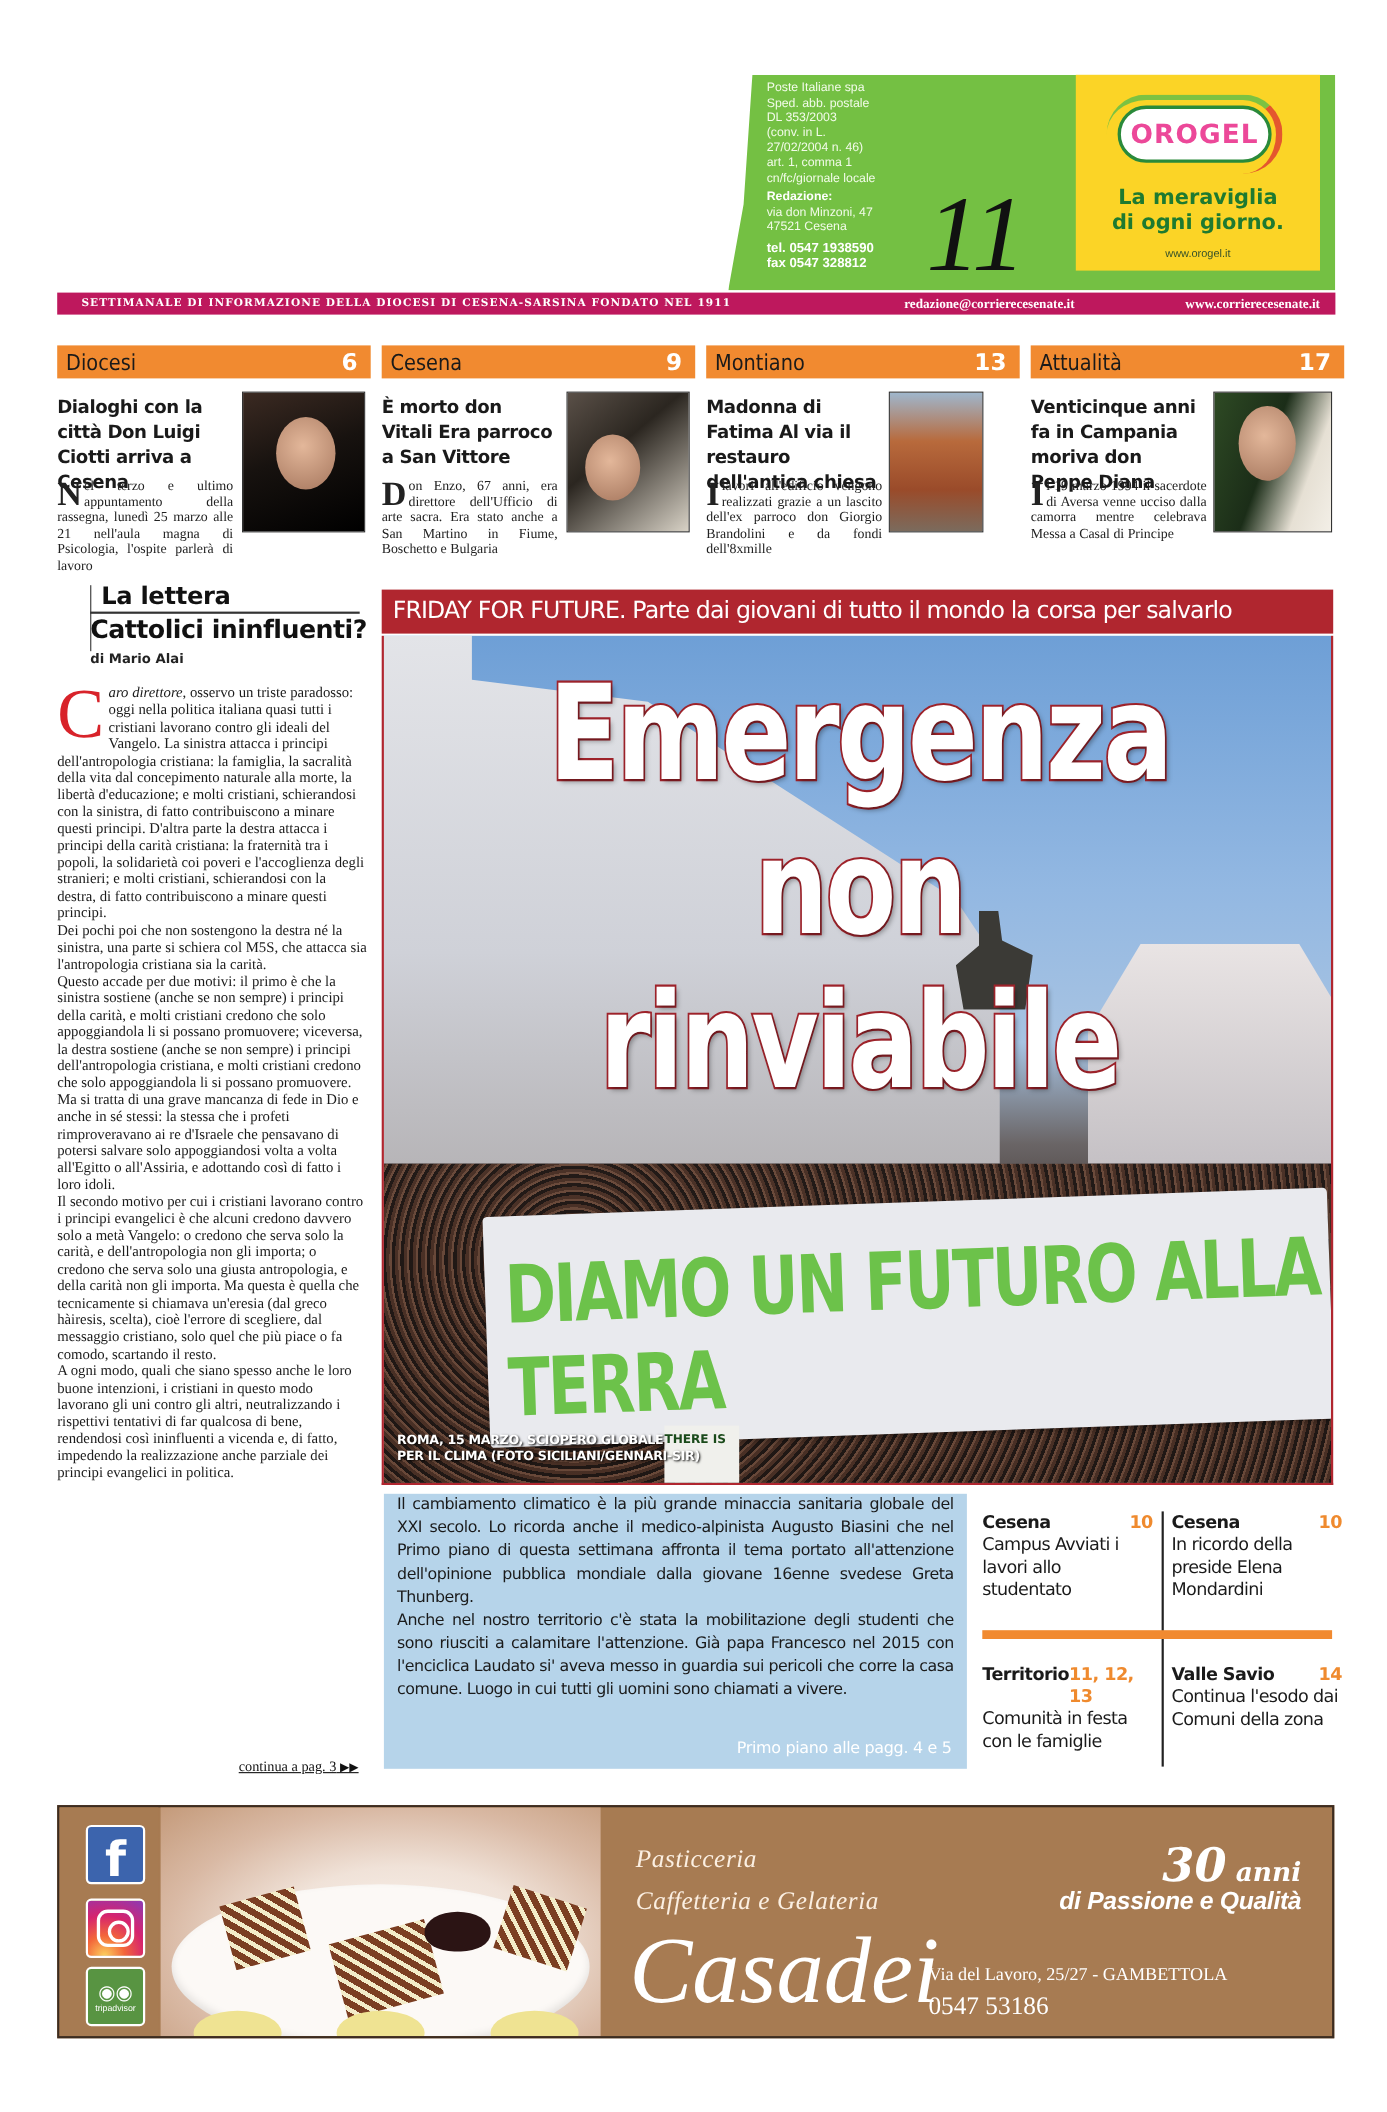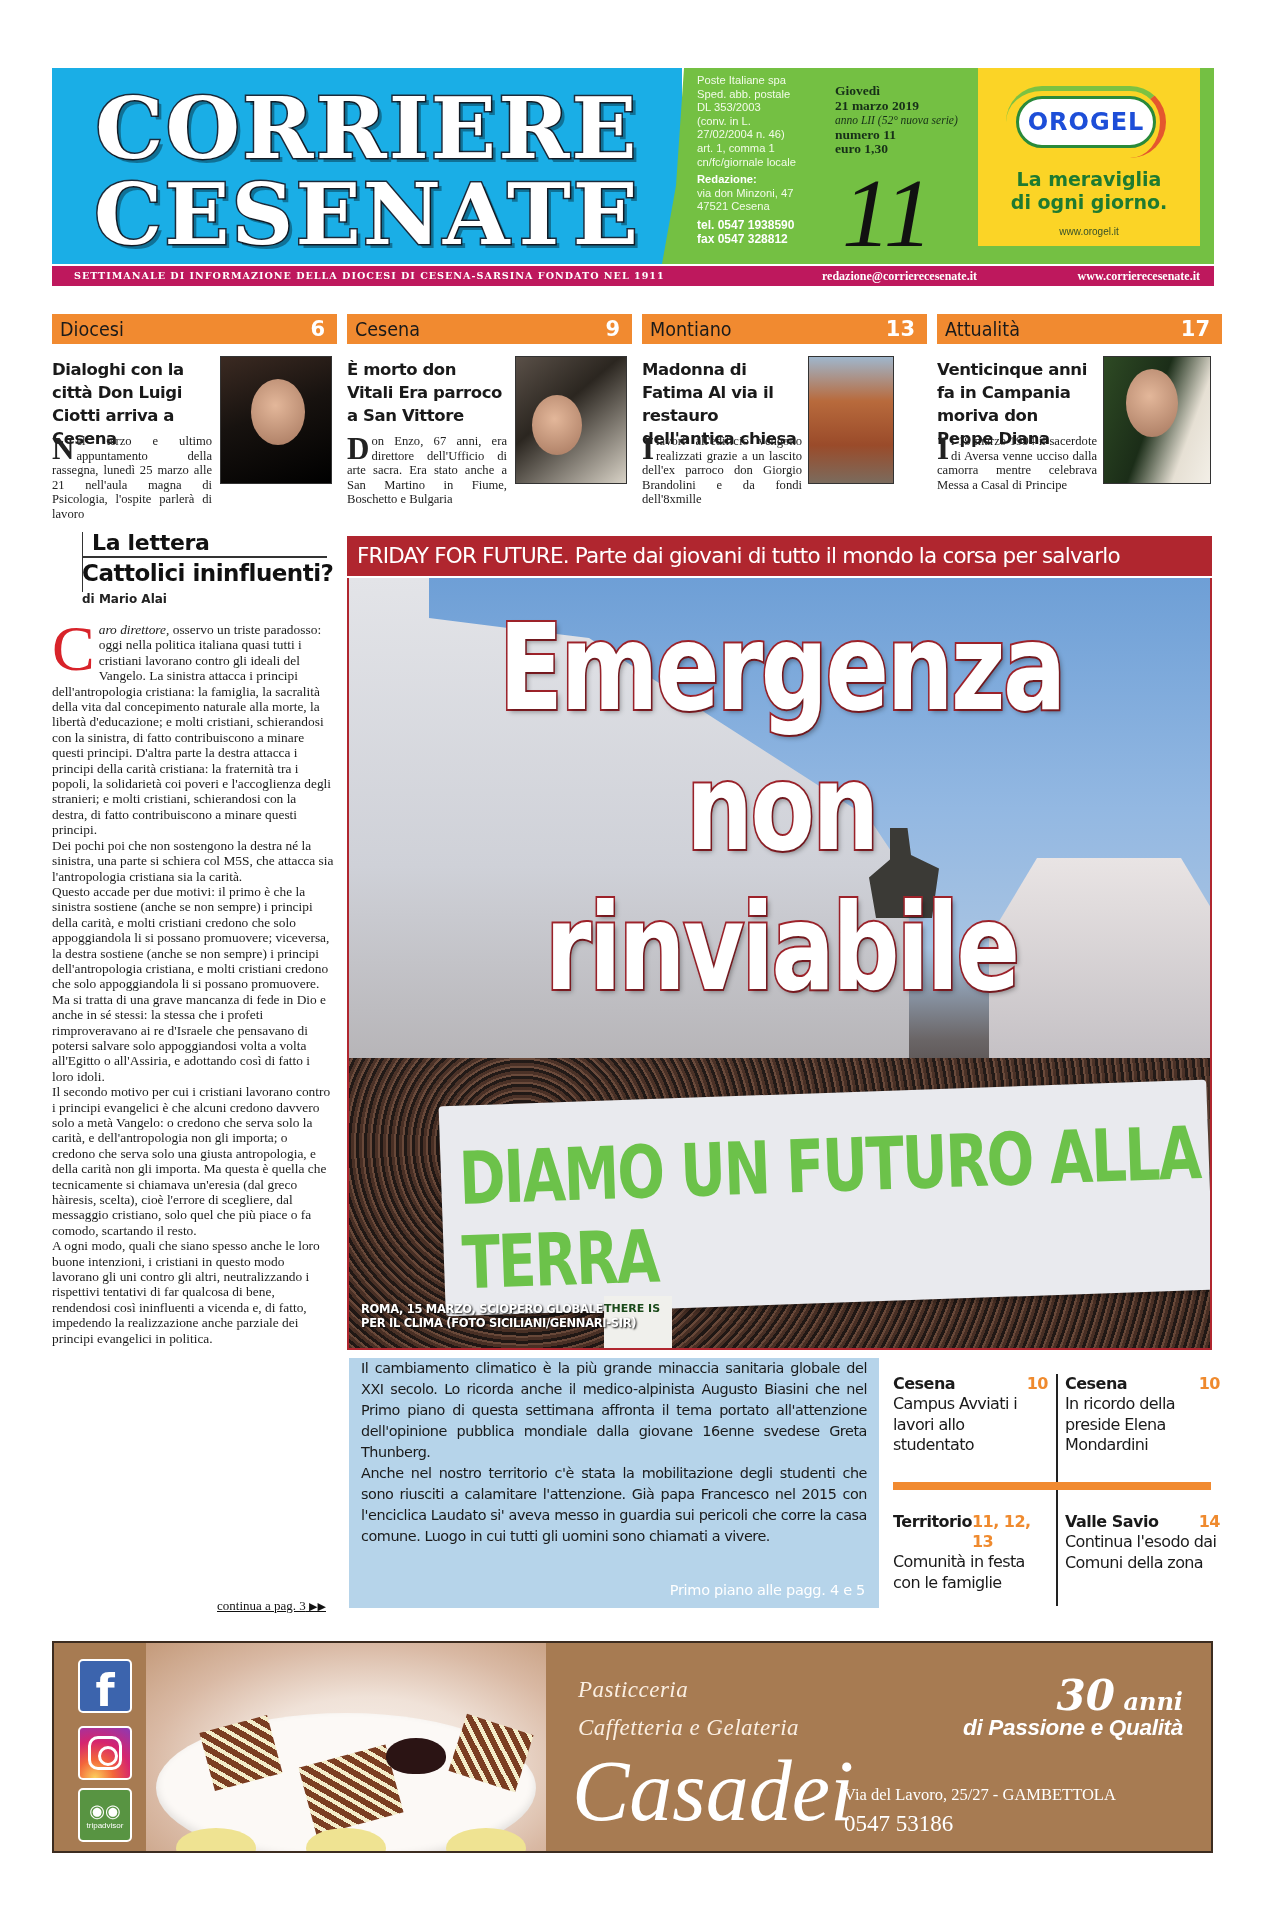--- a/index.html
+++ b/index.html
@@ -21,21 +21,21 @@
   .mast-info .tel { font-weight: bold; color: #fff; font-size: 12px; line-height: 14px; }
   .mast-date { position: absolute; left: 783px; top: 16px; width: 160px; font-family: "Liberation Serif", serif;
     font-size: 13.5px; line-height: 14.5px; color: #173018; }
   .mast-date .it { font-style: italic; font-size: 11.5px; }
   .mast-date .strong { font-weight: bold; }
   .mast-issue { position: absolute; left: 790px; top: 100px; font-family: "Liberation Serif", serif; font-style: italic;
     font-size: 98px; line-height: 90px; color: #111; }
   .mast-ad { position: absolute; left: 926px; top: 0; width: 222px; height: 178px; background: #fbd426; }
   .orogel-logo { position: absolute; left: 38px; top: 28px; width: 140px; height: 52px; border-radius: 26px;
     background: #fff; border: 3px solid #2a8a3a; display: flex; align-items: center; justify-content: center; }
-  .orogel-logo span { font-family: "DejaVu Sans", sans-serif; font-weight: bold; font-size: 24px; color: #1d4ed8; letter-spacing: 1px; }
+  .orogel-logo span { font-family: "DejaVu Sans", sans-serif; font-weight: bold; font-size: 24px; color: #ec4899; letter-spacing: 1px; }
   .orogel-swoosh { position: absolute; left: 28px; top: 18px; width: 160px; height: 72px; border-radius: 40px;
     border-top: 5px solid #7cc242; border-right: 6px solid #e4572e; pointer-events: none; }
   .orogel-slogan { position: absolute; left: 0; top: 100px; width: 222px; text-align: center; font-family: "DejaVu Sans", sans-serif;
     font-weight: bold; font-size: 19px; line-height: 23px; color: #1e7a30; }
   .orogel-url { position: absolute; left: 0; top: 158px; width: 222px; text-align: center; font-size: 10px; color: #35502a; }
 
   .mast-bar { position: absolute; left: 52px; top: 266px; width: 1162px; height: 20px; background: #be185d; color: #fff; }
   .mast-bar .tag { position: absolute; left: 22px; top: 4px; font-family: "DejaVu Serif", serif; font-size: 9.6px; letter-spacing: 1px; font-weight: bold; }
   .mast-bar .mail { position: absolute; left: 770px; top: 3px; font-family: "Liberation Serif", serif; font-size: 12px; font-weight: bold; }
   .mast-bar .web { position: absolute; right: 14px; top: 3px; font-family: "Liberation Serif", serif; font-size: 12px; font-weight: bold; }
@@ -130,50 +130,37 @@
   .ad-anni { position: absolute; right: 30px; top: 28px; font-family: "DejaVu Serif", serif; font-style: italic; font-weight: bold; font-size: 24px; }
   .ad-anni .n { font-size: 42px; }
   .ad-passion { position: absolute; right: 30px; top: 72px; font-family: Liberation Sans, sans-serif; font-style: italic; font-weight: bold; font-size: 22.5px; letter-spacing: -0.3px; }
   .ad-addr { position: absolute; left: 296px; top: 142px; font-family: "Liberation Serif", serif; font-size: 16.5px; color: #ffffff; }
   .ad-phone { position: absolute; left: 296px; top: 168px; font-family: "Liberation Serif", serif; font-size: 23px; color: #fff; }
 </style>
 </head>
 <body>
 
 <header class="masthead">
-  <div class="mast-blue">
-    <div class="mast-title">
-      <div>CORRIERE</div>
-      <div>CESENATE</div>
-    </div>
-  </div>
   <div class="mast-green"></div>
 
   <div class="mast-info">
     <div>Poste Italiane spa</div>
     <div>Sped. abb. postale</div>
     <div>DL 353/2003</div>
     <div>(conv. in L.</div>
     <div>27/02/2004 n. 46)</div>
     <div>art. 1, comma 1</div>
     <div>cn/fc/giornale locale</div>
     <div class="b" style="margin-top:4px">Redazione:</div>
     <div>via don Minzoni, 47</div>
     <div>47521 Cesena</div>
     <div class="tel" style="margin-top:4px">tel. 0547 1938590</div>
     <div class="tel">fax 0547 328812</div>
   </div>
 
-  <div class="mast-date">
-    <div class="strong">Giovedì</div>
-    <div class="strong">21 marzo 2019</div>
-    <div class="it">anno LII (52° nuova serie)</div>
-    <div class="strong">numero 11</div>
-    <div class="strong">euro 1,30</div>
-  </div>
   <div class="mast-issue">11</div>
 
   <div class="mast-ad">
     <div class="orogel-swoosh"></div>
     <div class="orogel-logo">
         <span>OROGEL</span>
       </div>
     <div class="orogel-slogan">
       <div>La meraviglia</div>
       <div>di ogni giorno.</div>

